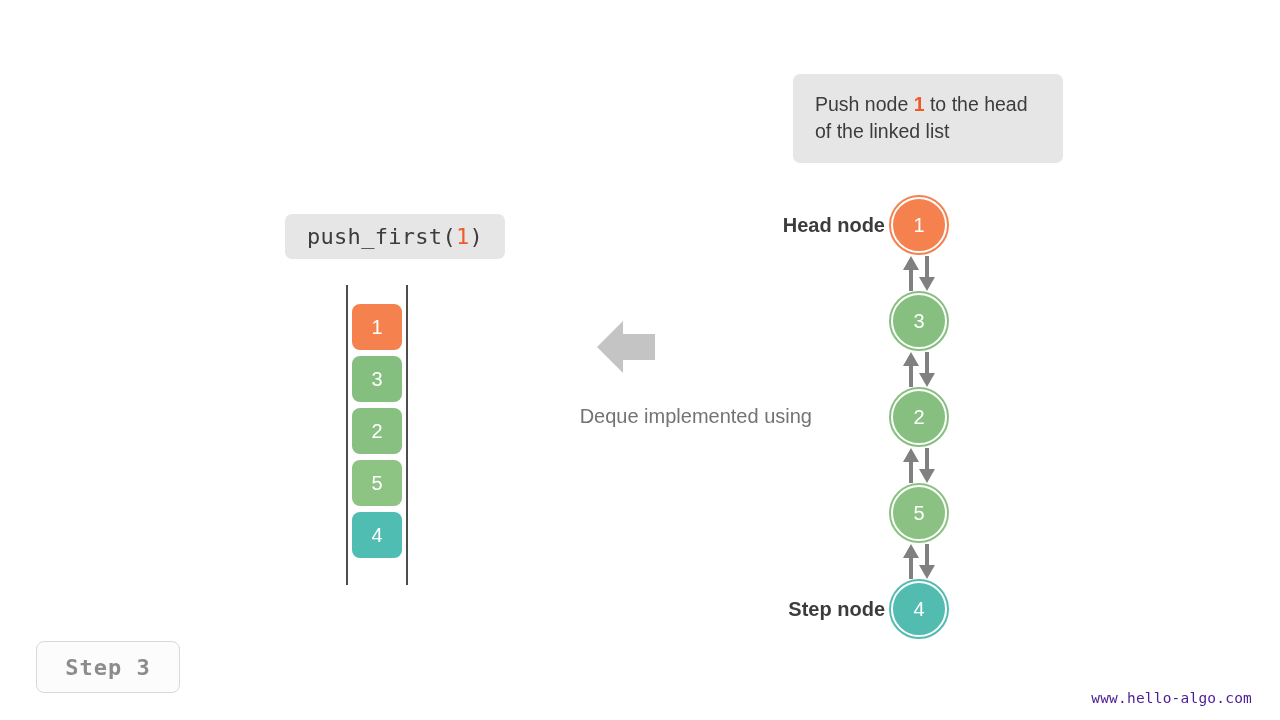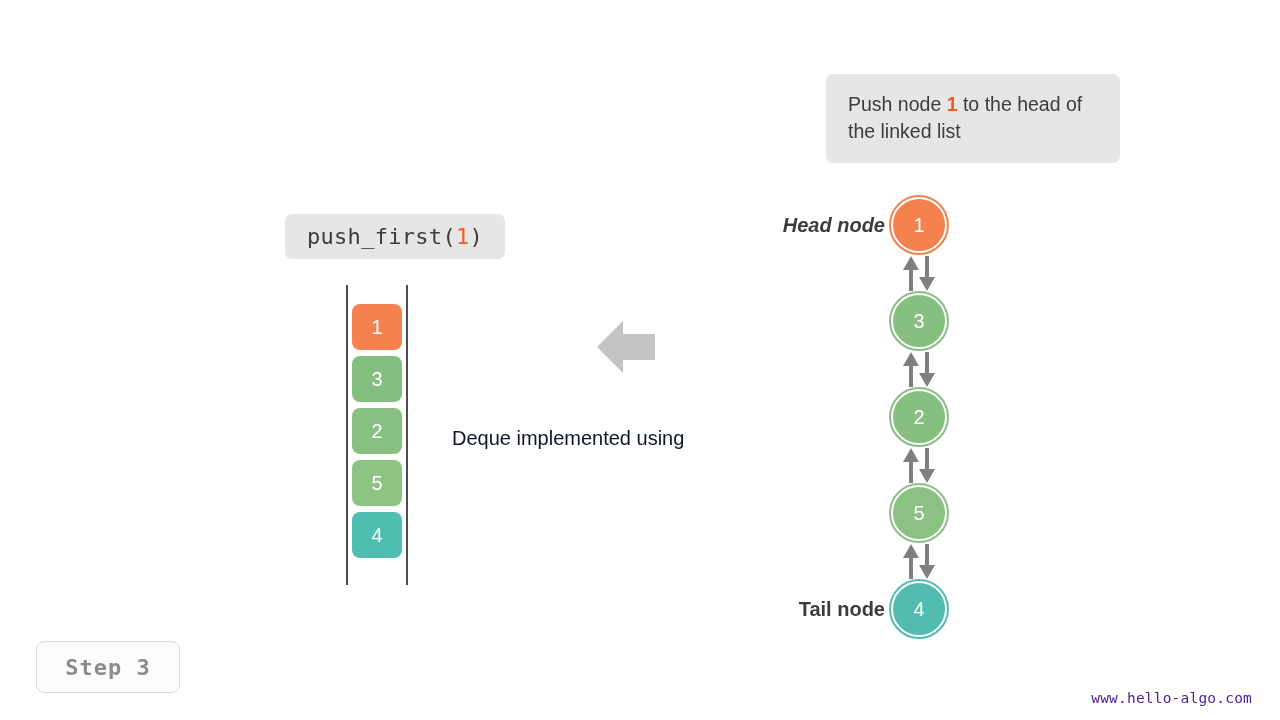--- a/index.html
+++ b/index.html
@@ -14,29 +14,28 @@
     overflow: hidden;
     font-family: "Liberation Sans", sans-serif;
     -webkit-font-smoothing: antialiased;
   }
 
   
   .callout {
     position: absolute;
     left: 793px;
     top: 74px;
-    width: 294px;
+    width: 270px;
     box-sizing: border-box;
     padding: 17px 22px 18px 22px;
     background: #e6e6e6;
     border-radius: 7px;
     color: #3c3c3c;
     font-size: 19.5px;
     line-height: 1.38;
-    margin-left: 33px;
   }
   .callout .hl {
     color: #f05a28;
     font-weight: bold;
   }
 
   
   .code-chip {
     position: absolute;
     left: 285px;
@@ -97,24 +96,24 @@
   .big-arrow {
     position: absolute;
     left: 597px;
     top: 321px;
     width: 58px;
     height: 52px;
   }
   .caption {
     position: absolute;
     left: 452px;
-    top: 424px;
+    top: 402px;
     width: 360px;
-    text-align: left;
-    color: #0f172a;
+    text-align: right;
+    color: #737373;
     font-size: 20px;
     line-height: 1.46;
   }
   .node {
     position: absolute;
     left: 889px;
     width: 60px;
     height: 60px;
     border-radius: 50%;
     box-sizing: border-box;
@@ -137,21 +136,21 @@
   }
 
   .node-label {
     position: absolute;
     font-size: 20px;
     font-weight: bold;
     color: #3c3c3c;
     text-align: right;
     width: 160px;
   }
-  #head-label { left: 725px; top: 214px; font-style: italic; }
+  #head-label { left: 725px; top: 214px; }
   #tail-label { left: 725px; top: 598px; }
 
   .link-arrows {
     position: absolute;
     left: 889px;
     width: 60px;
     height: 40px;
   }
 
   
@@ -213,21 +212,21 @@
 
 <svg class="big-arrow" viewBox="0 0 58 52">
   <polygon points="0,26 26,0 26,13 58,13 58,39 26,39 26,52" fill="#c4c4c4"></polygon>
 </svg>
 <div class="caption">
   <div>Deque implemented using</div>
 </div>
 
 <div>
   <div class="node-label" id="head-label">Head node</div>
-  <div class="node-label" id="tail-label">Tail node</div>
+  <div class="node-label" id="tail-label">Step node</div>
   <div id="linked-nodes">
       <div class="node" style="top: 195px; background: rgb(244, 129, 78); border-color: rgb(244, 129, 78);">
         <div class="inner">1</div>
       </div>
       <div class="node" style="top: 291px; background: rgb(135, 191, 129); border-color: rgb(135, 191, 129);">
         <div class="inner">3</div>
       </div>
       <div class="node" style="top: 387px; background: rgb(135, 191, 129); border-color: rgb(135, 191, 129);">
         <div class="inner">2</div>
       </div>

